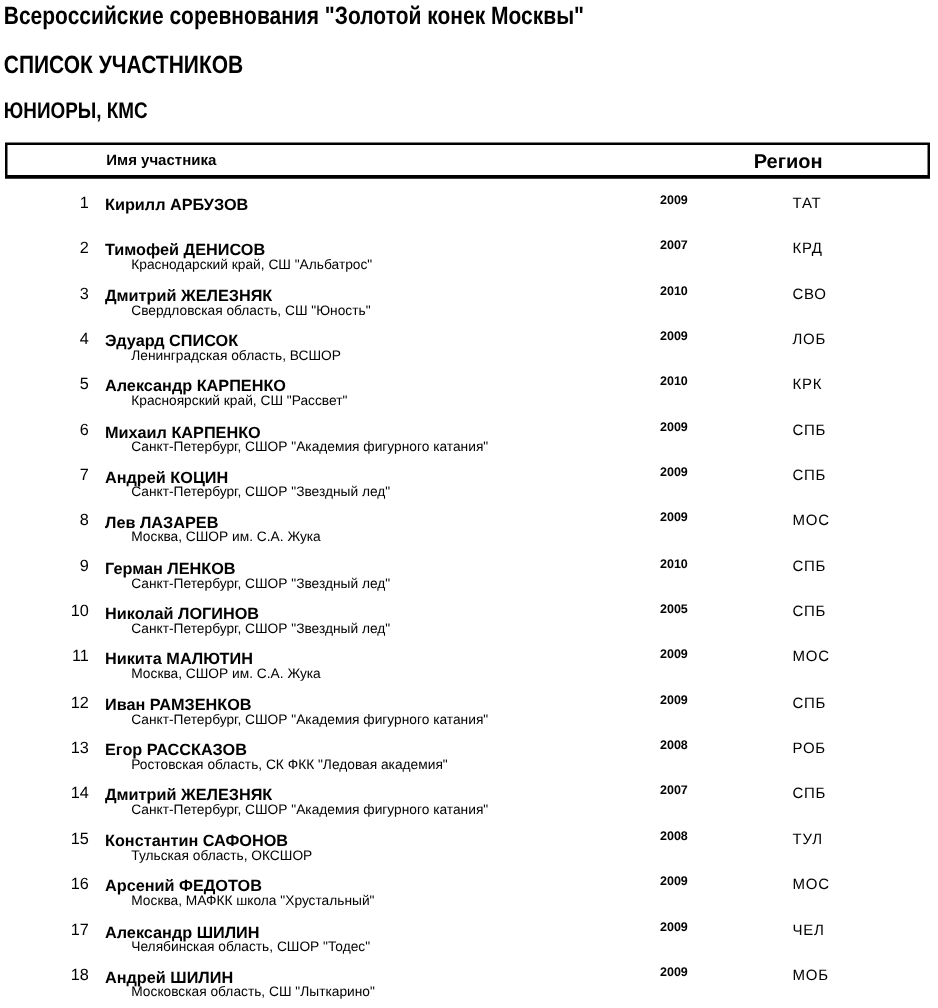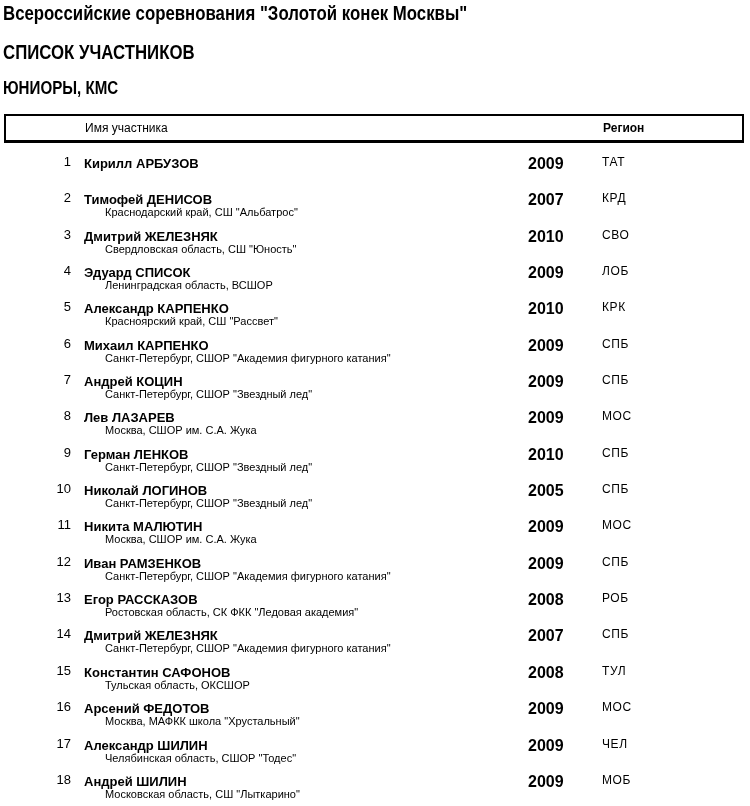--- a/index.html
+++ b/index.html
@@ -60,27 +60,27 @@
     width: 736px;
     height: 24px;
     border: 2px solid #000000;
     border-bottom-width: 3px;
   }
   .header-box .h-name {
     position: absolute;
     left: 79px;
     top: 5px;
     font-size: 12px;
-    font-weight: normal;
+    font-weight: bold;
   }
   .header-box .h-region {
     position: absolute;
     left: 597px;
     top: 5px;
-    font-size: 12px;
+    font-size: 16px;
     font-weight: bold;
   }
   .rows {
     position: absolute;
     left: 0;
     top: 152px;
     width: 750px;
   }
   .row {
     position: relative;
@@ -106,26 +106,26 @@
     position: absolute;
     left: 105px;
     top: 18px;
     font-size: 11px;
     white-space: nowrap;
   }
   .row .year {
     position: absolute;
     left: 528px;
     top: 3px;
-    font-size: 16px;
+    font-size: 10px;
     font-weight: bold;
   }
   .row .region {
     position: absolute;
-    left: 602px;
+    left: 634px;
     top: 3px;
     font-size: 12px;
     letter-spacing: 0.6px;
   }
 </style>
 </head>
 <body>
 
 <div class="page">
 

